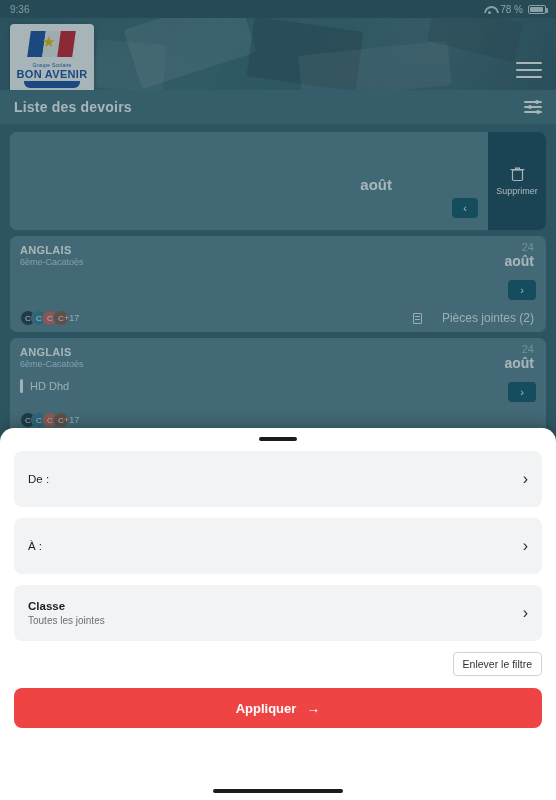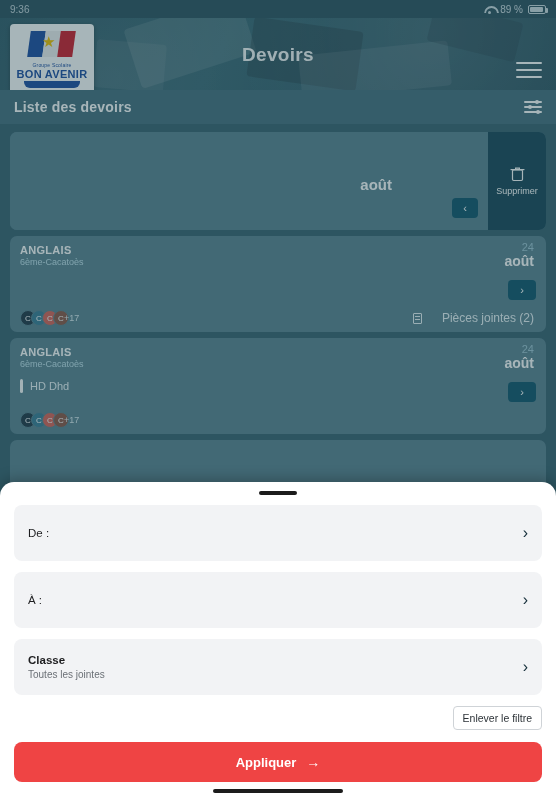--- a/index.html
+++ b/index.html
@@ -216,21 +216,21 @@
 
   
   #dim{
     position:absolute; inset:0;
     background: rgba(24,60,72,0.38);
   }
 
   
   #sheet{
     position:absolute; left:0; right:0; bottom:0;
-    height: 318px;
+    height: 372px;
     background: #ffffff;
     border-radius: 14px 14px 0 0;
     box-shadow: 0 -3px 14px rgba(0,0,0,.25);
   }
   .grabber{
     width: 38px; height: 4px; border-radius: 3px;
     background: #1c1c1c;
     margin: 9px auto 0 auto;
   }
   .rows{ padding: 10px 14px 0 14px; }
@@ -282,21 +282,21 @@
 <body>
 
 <div id="app">
 
   <div id="bg-app">
 
     <div class="statusbar">
       <span class="sb-left">9:36</span>
       <span class="sb-right">
         <span class="wifi-ico"></span>
-        <span>89 %</span>
+        <span>78 %</span>
         <span class="batt">
             <i></i>
           </span>
       </span>
     </div>
 
     <div class="hero">
       <div class="deskshape d1"></div>
       <div class="deskshape d2"></div>
       <div class="deskshape d3"></div>
@@ -308,21 +308,20 @@
           <div class="fl fl1"></div>
             <div class="fl fl2"></div>
             <div class="fl fl3"></div>
           <div class="star">★</div>
         </div>
         <div class="logo-sub">Groupe Scolaire</div>
         <div class="logo-name">BON AVENIR</div>
         <div class="logo-book"></div>
       </div>
 
-      <div class="hero-title">Devoirs</div>
 
       <div class="burger">
         <span></span>
           <span></span>
           <span></span>
       </div>
     </div>
 
     <div class="subhead">
       <span class="title">Liste des devoirs</span>

